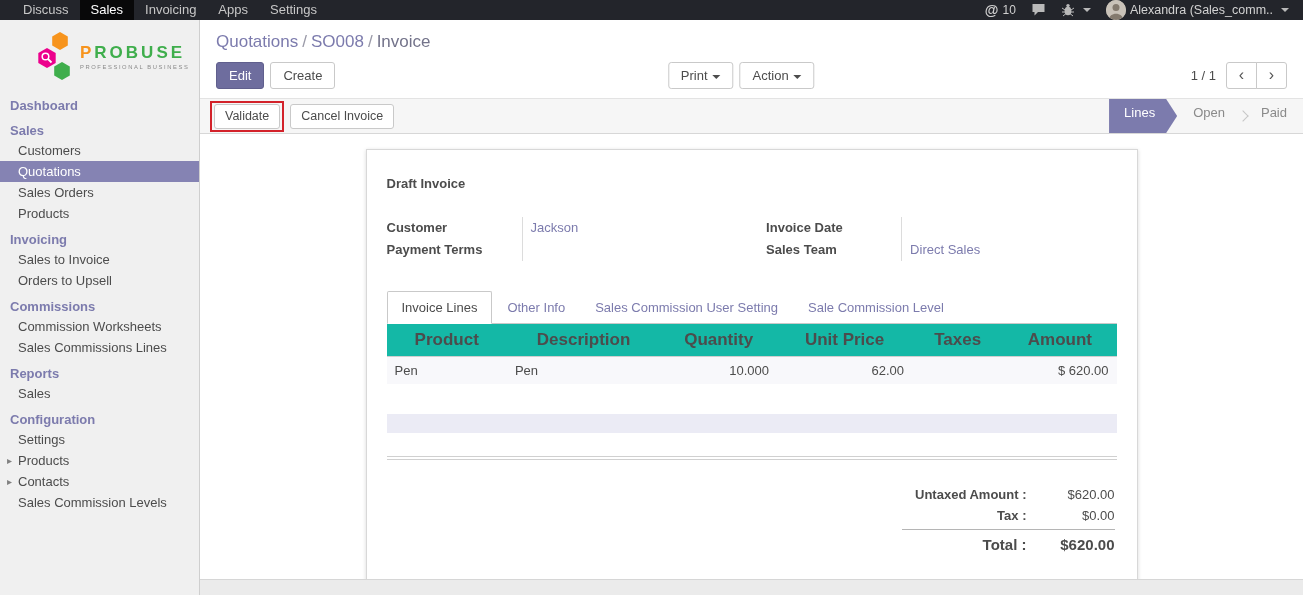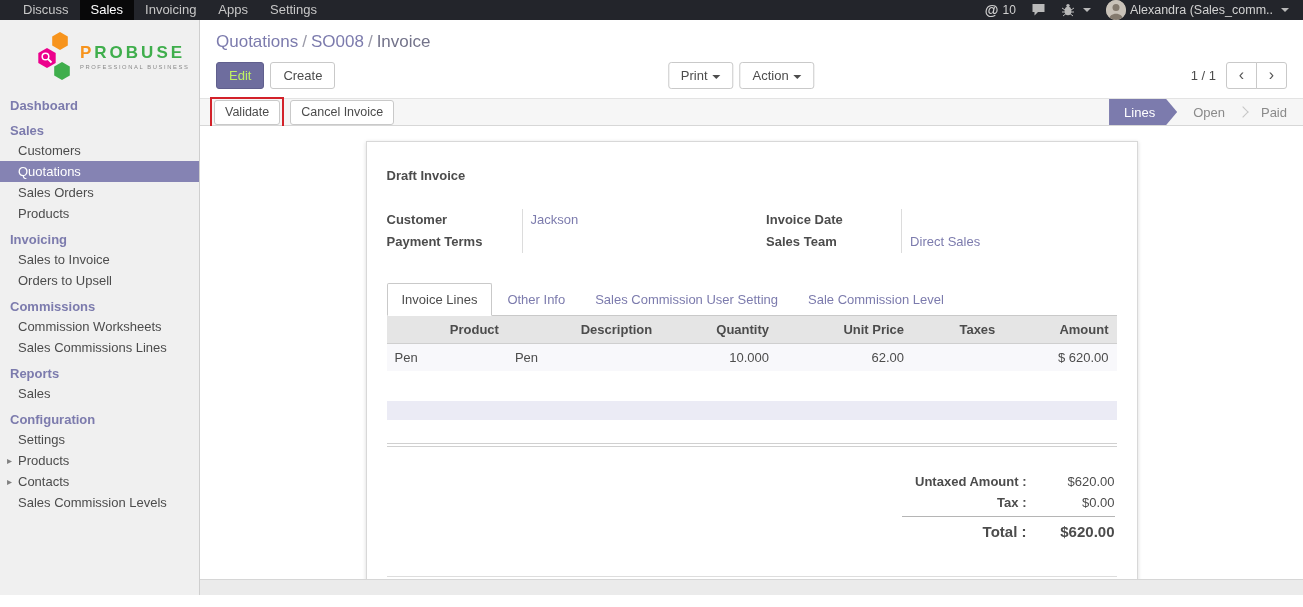--- a/index.html
+++ b/index.html
@@ -36,31 +36,31 @@
 
   .control-panel { padding:8px 16px 0 16px; background:#fff; }
   .breadcrumb { font-size:17px; color:#7c7bad; padding:4px 0 2px 0; }
   .breadcrumb .crumb { cursor:pointer; }
   .breadcrumb .crumb.last { color:#73738a; cursor:default; }
   .breadcrumb .sep { color:#9a9aa8; padding:0 4px; }
 
   .cp-buttons { display:flex; align-items:center; position:relative; margin:8px 0 9px 0; height:27px; }
   .btn { display:inline-block; padding:4px 12px; font-size:13px; border:1px solid #c9c9c9; border-radius:3px; background:#fff; color:#4c4c4c; cursor:pointer; line-height:17px; white-space:nowrap; }
   .btn + .btn { margin-left:6px; }
-  .btn-primary { background:#6e6d9e; border-color:#605f8d; color:#bef264; }
+  .btn-primary { background:#6e6d9e; border-color:#605f8d; color:#ffffff; }
   .cp-center { position:absolute; left:50%; transform:translateX(-57%); display:flex; }
   .btn .caret-dk { display:inline-block; width:0; height:0; border-top:4px solid #4c4c4c; border-left:4px solid transparent; border-right:4px solid transparent; margin-left:5px; vertical-align:middle; }
   .cp-right { margin-left:auto; display:flex; align-items:center; }
   .pager-count { font-size:13px; color:#4c4c4c; margin-right:10px; }
   .pager-btn { width:31px; height:27px; line-height:24px; text-align:center; border:1px solid #c9c9c9; background:#fff; color:#555; display:inline-block; font-size:16px; cursor:pointer; }
   .pager-btn.prev { border-radius:3px 0 0 3px; }
   .pager-btn.next { border-radius:0 3px 3px 0; margin-left:-1px; }
 
   
-  .statusbar { height:28px; background:#f6f6f6; border-top:1px solid #e3e3e3; border-bottom:1px solid #d7d7d7; display:flex; align-items:center; padding-left:10px; }
+  .statusbar { height:36px; background:#f6f6f6; border-top:1px solid #e3e3e3; border-bottom:1px solid #d7d7d7; display:flex; align-items:center; padding-left:10px; }
   .red-box { border:2px solid #d3222a; padding:1px 2px; display:inline-block; margin-right:6px; }
   .btn-sm { padding:3px 10px; font-size:12.5px; }
   .statusbar-right { margin-left:auto; display:flex; align-items:stretch; height:100%; }
   .stage { line-height:27px; padding:0 16px; font-size:13px; color:#8a8a8a; cursor:pointer; }
   .stage.active { background:#7c7bad; color:#fff; padding:0 22px 0 15px;
     clip-path:polygon(0 0, calc(100% - 11px) 0, 100% 50%, calc(100% - 11px) 100%, 0 100%); }
   .stage-chev { width:8px; height:8px; border-top:1px solid #c6c6c6; border-right:1px solid #c6c6c6; transform:rotate(45deg); align-self:center; margin:0 -2px; }
 
   
   .content { flex:1; background:#fff; overflow:hidden; position:relative; }
@@ -71,21 +71,21 @@
   .group { width:48%; }
   .g-row { display:flex; }
   .g-label { width:135px; min-width:135px; font-weight:bold; font-size:13px; color:#4c4c4c; padding:3px 0 4px 0; }
   .g-value { flex:1; border-left:1px solid #dcdcdc; padding:3px 0 4px 8px; font-size:13px; color:#7c7bad; min-height:21px; cursor:pointer; }
 
   .tabs { display:flex; border-bottom:1px solid #c9c9c9; margin-top:30px; }
   .tab { padding:8px 14px; font-size:13px; color:#7c7bad; border:1px solid transparent; margin-bottom:-1px; cursor:pointer; white-space:nowrap; }
   .tab.active { color:#4c4c4c; background:#fff; border:1px solid #c9c9c9; border-bottom-color:#fff; border-radius:2px 2px 0 0; }
 
   table.lines { width:100%; border-collapse:collapse; }
-  table.lines th { background:#e5e5e5; border-bottom:1px solid #cfcfcf; padding:6px 8px; text-align:right; font-size:13px; color:#4c4c4c; font-weight:bold; }
+  table.lines th { background:#14b8a6; border-bottom:1px solid #cfcfcf; padding:6px 8px; text-align:center; font-size:17px; color:#4c4c4c; font-weight:bold; }
   table.lines td { padding:6px 8px; font-size:13px; color:#4c4c4c; background:#f8f8fb; cursor:pointer; }
   .num { text-align:right; }
   .col-product{width:16.5%} .col-desc{width:21%} .col-qty{width:16%} .col-price{width:18.5%} .col-tax{width:12.5%} .col-amt{width:15.5%}
 
   .empty-strip { margin-top:30px; height:19px; background:#ebebf5; }
   .sep-lines { margin-top:23px; }
   .sep-lines div { border-top:1px solid #d0d0d0; margin-bottom:2px; }
 
   .totals { width:215px; margin-left:auto; margin-top:24px; padding-right:2px; }
   .total-row { display:flex; justify-content:flex-end; padding:3px 0; font-size:13px; color:#4c4c4c; }

